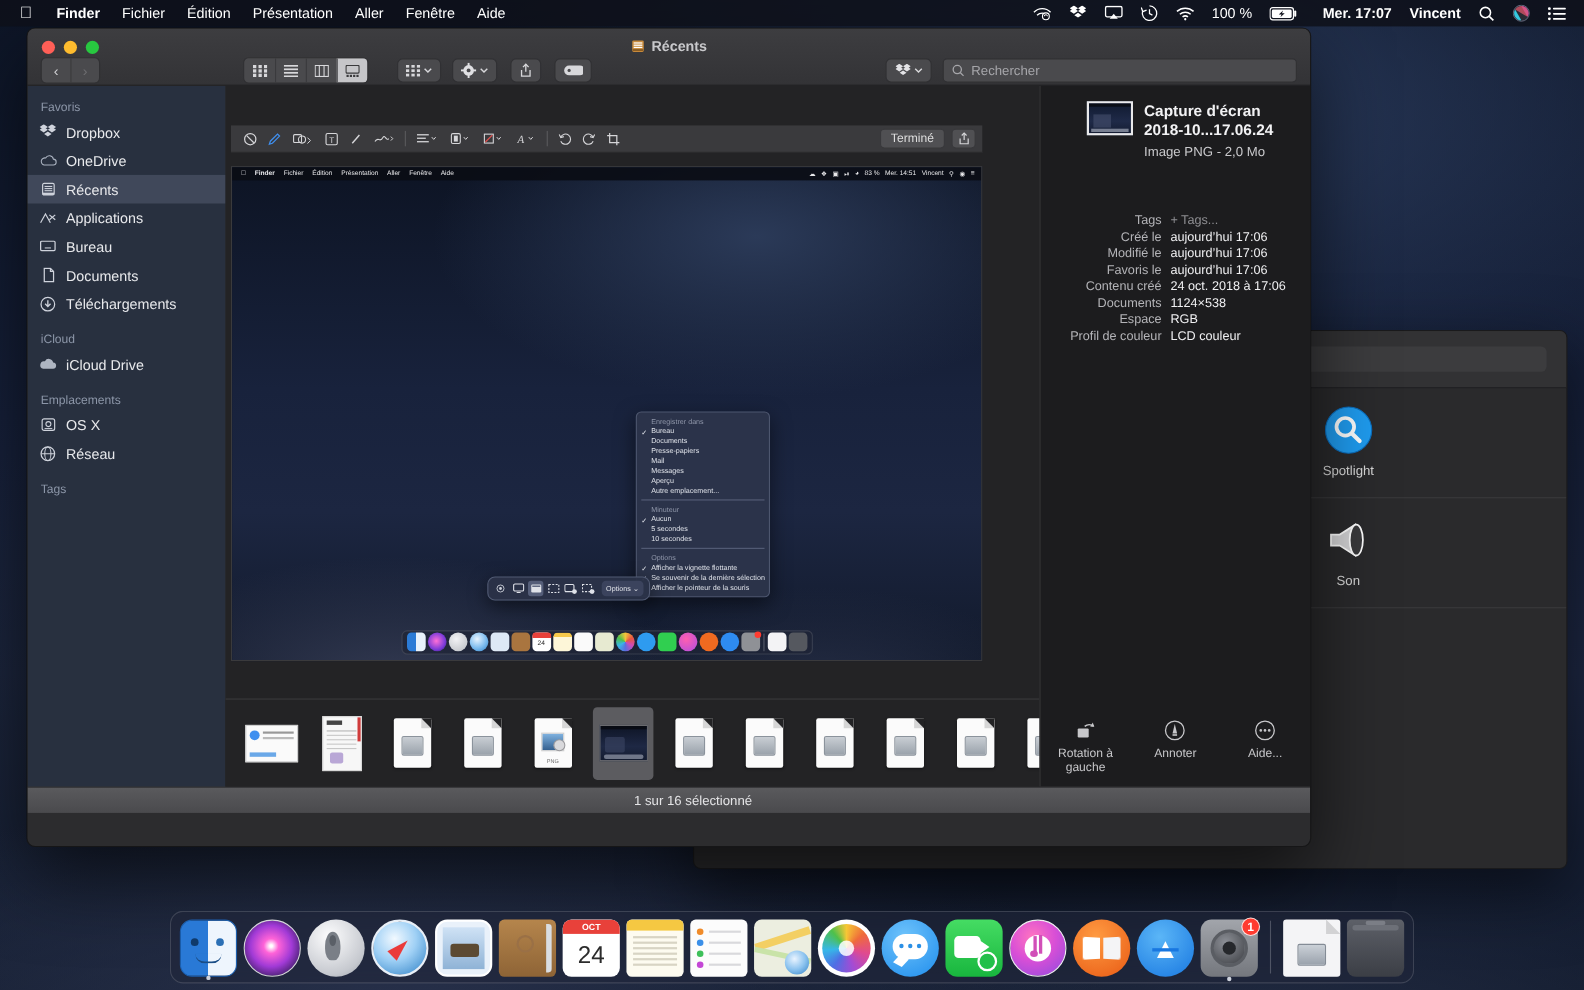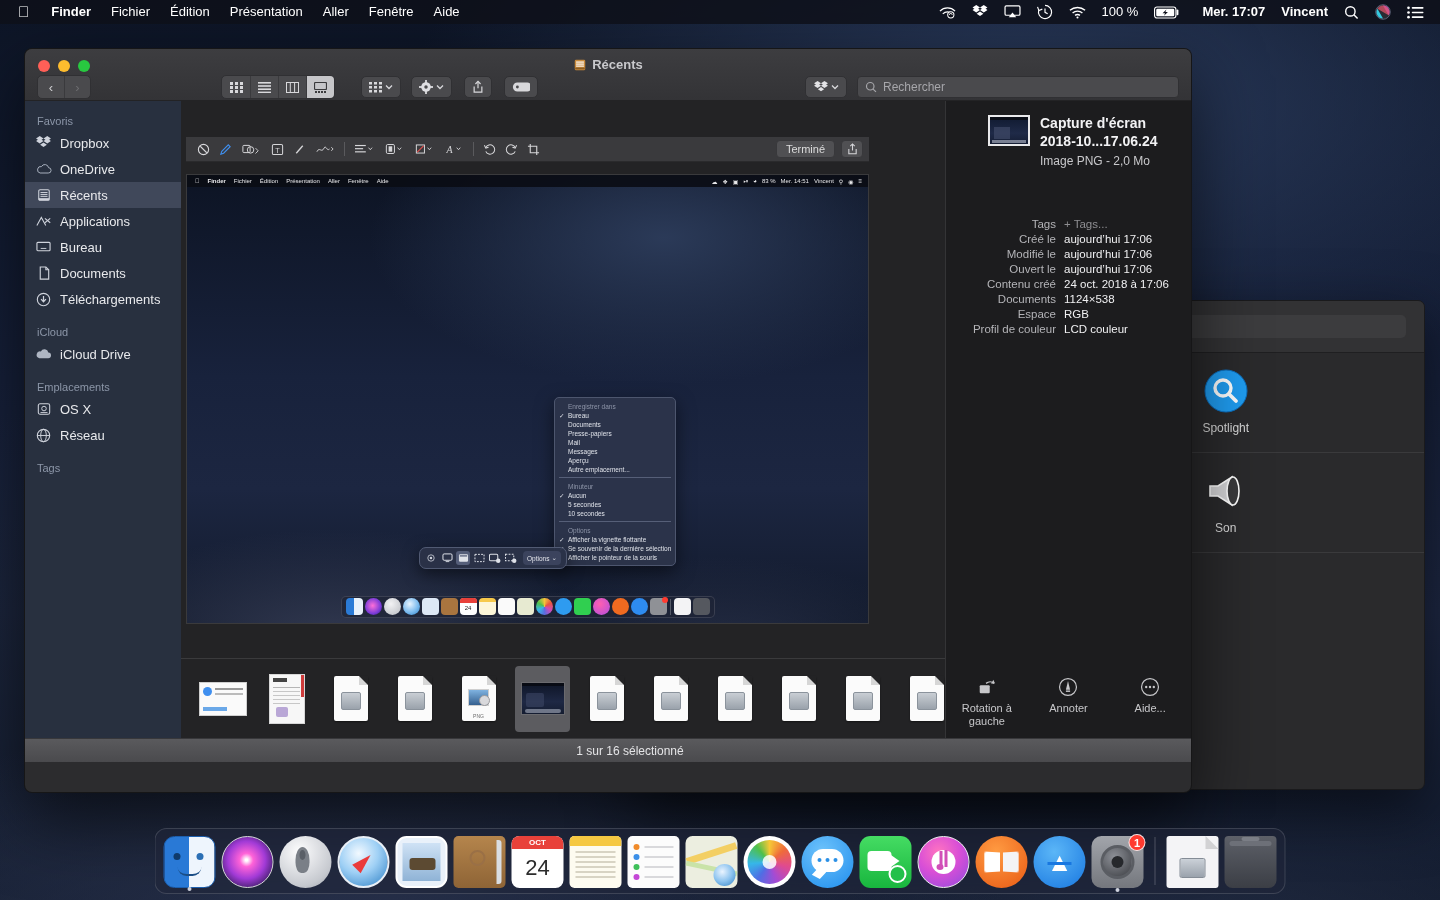--- a/index.html
+++ b/index.html
@@ -62,21 +62,21 @@
   }
   .sp-grid-row {
     display:flex; border-bottom:1px solid #3a3a3c; padding:14px 0 16px;
     justify-content:space-around;
   }
   .sp-cell { width:118px; text-align:center; color:#d8d8d8; font-size:12px; line-height:1.25; }
   .sp-cell .ic { width:48px; height:48px; margin:0 auto 6px; position:relative; }
 
   
   #finder {
-    position:absolute; left:24px; top:48px; width:1168px; height:745px;
+    position:absolute; left:24px; top:25px; width:1168px; height:745px;
     background:#2c2c2e;
     border-radius:8px;
     box-shadow:0 26px 70px rgba(0,0,0,0.62);
     overflow:hidden;
     z-index:30;
     border:1px solid rgba(0,0,0,0.5);
   }
   #finder .titlebar {
     height:52px; position:relative;
     background:linear-gradient(#3d3d40,#333336);
@@ -101,21 +101,21 @@
   .seg .sgi.active { background:#c6c6c9; }
   .tbtn { height:22px; background:#4a4a4d; border:1px solid #303033; border-radius:5px; display:flex; align-items:center; justify-content:center; gap:3px; padding:0 7px; color:#d5d5d8;}
   .search-field {
     height:22px; background:#4a4a4d; border:1px solid #303033; border-radius:4px;
     display:flex; align-items:center; gap:6px; padding:0 7px; color:#a6a6aa; font-size:12px;
     width:322px;
   }
   #finder .body { display:flex; height:637px; }
 
   
-  .sidebar { width:156px; background:#28303f; padding-top:8px; flex:none; }
+  .sidebar { width:180px; background:#28303f; padding-top:8px; flex:none; }
   .sb-head { color:#8c96a8; font-size:11px; padding:6px 12px 3px; }
   .sb-item {
     display:flex; align-items:center; gap:8px; height:26px;
     padding:0 10px; color:#e8e9ec; font-size:13px; white-space:nowrap;
   }
   .sb-item.sel { background:#40485a; }
   .sb-ic { width:17px; height:17px; flex:none; display:flex; align-items:center; justify-content:center;}
 
   
   .content { flex:1; background:#232325; position:relative; }
@@ -901,21 +901,21 @@
         </div>
         <div class="irow">
           <div class="ikey">Créé le</div>
           <div class="ival">aujourd’hui 17:06</div>
         </div>
         <div class="irow">
           <div class="ikey">Modifié le</div>
           <div class="ival">aujourd’hui 17:06</div>
         </div>
         <div class="irow">
-          <div class="ikey">Ouvert le</div>
+          <div class="ikey">Favoris le</div>
           <div class="ival">aujourd’hui 17:06</div>
         </div>
         <div class="irow">
           <div class="ikey">Contenu créé</div>
           <div class="ival">24 oct. 2018 à 17:06</div>
         </div>
         <div class="irow">
           <div class="ikey">Documents</div>
           <div class="ival">1124×538</div>
         </div>

